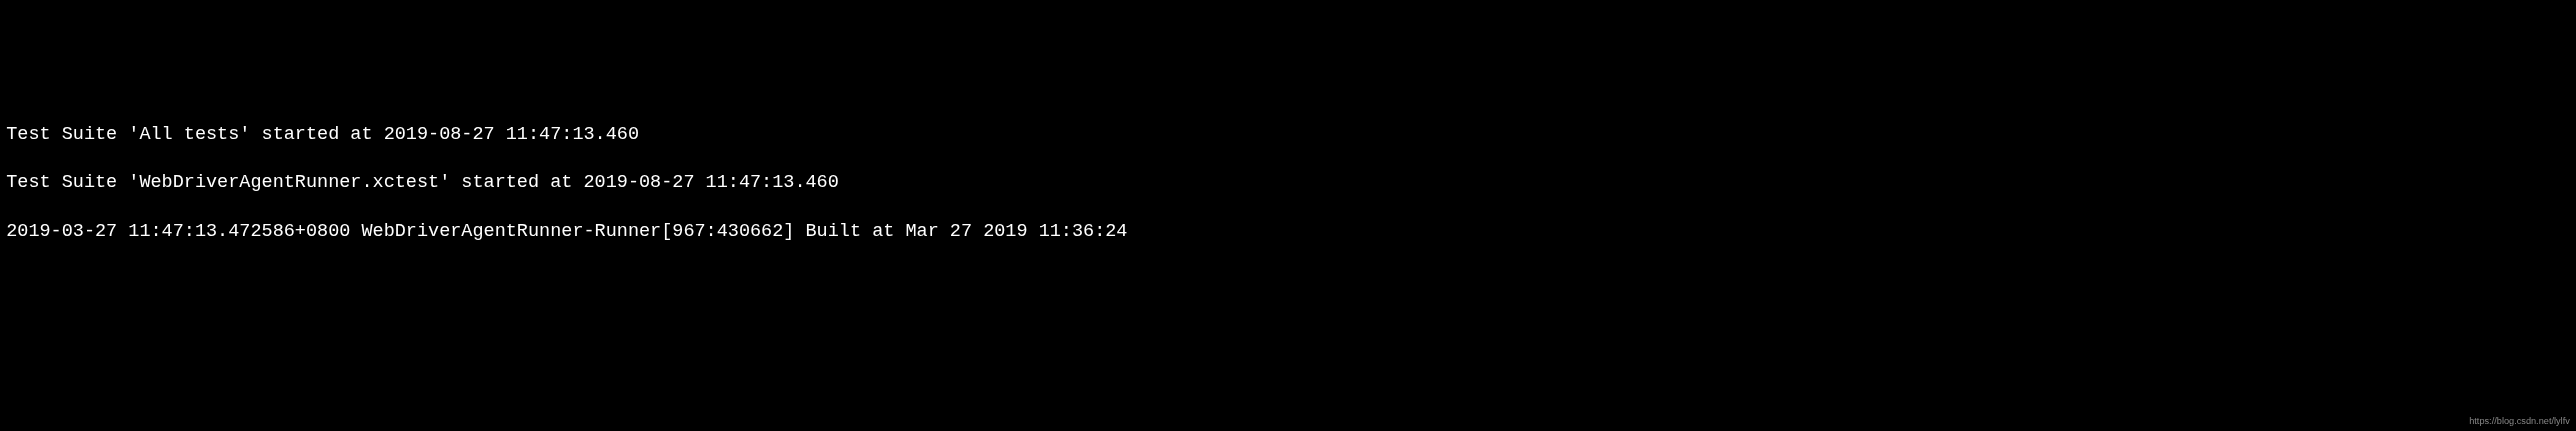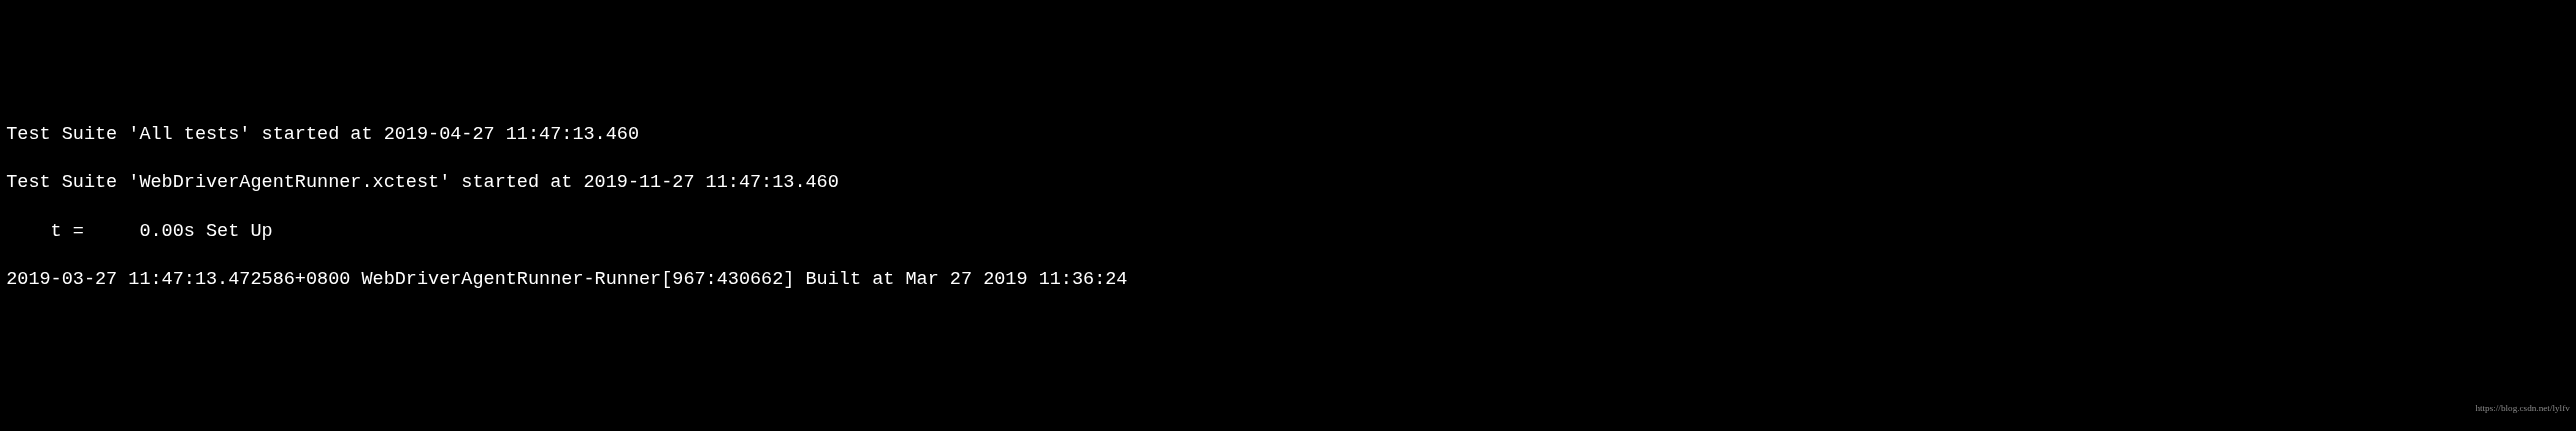--- a/index.html
+++ b/index.html
@@ -18,37 +18,36 @@
       height: 431px;
       position: relative;
       white-space: pre;
       overflow: hidden;
     }
     .log-line {
       display: block;
     }
     .watermark {
       position: absolute;
-      bottom: 16px;
+      bottom: 3px;
       right: 6.2px;
       font-size: 9.2px;
       color: #888888;
-      font-family: Liberation Serif, serif;
+      font-family: Liberation Sans, sans-serif;
       padding-left: 16px;
     }
   </style>
 </head>
 <body>
 
 
 
 <div>
-<span class="log-line">Test Suite 'All tests' started at 2019-04-27 11:47:13.460</span>
-<span class="log-line">Test Suite 'WebDriverAgentRunner.xctest' started at 2019-11-27 11:47:13.460</span>
-<span class="log-line">    t =     0.00s Set Up</span>
+<span class="log-line">Test Suite 'All tests' started at 2019-08-27 11:47:13.460</span>
+<span class="log-line">Test Suite 'WebDriverAgentRunner.xctest' started at 2019-08-27 11:47:13.460</span>
 <span class="log-line">2019-03-27 11:47:13.472586+0800 WebDriverAgentRunner-Runner[967:430662] Built at Mar 27 2019 11:36:24</span>
 
 
 </div>
 
 <div class="watermark">https://blog.csdn.net/lylfv</div>
 
 
 
 

